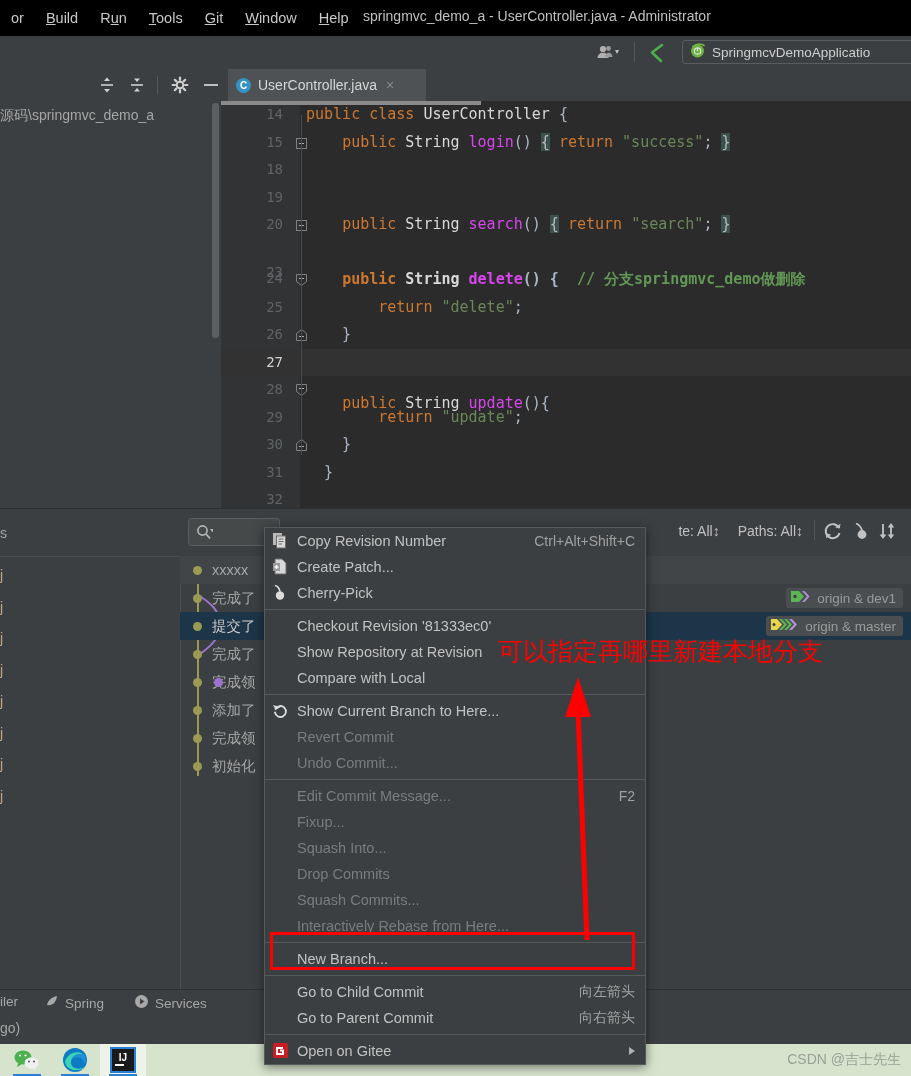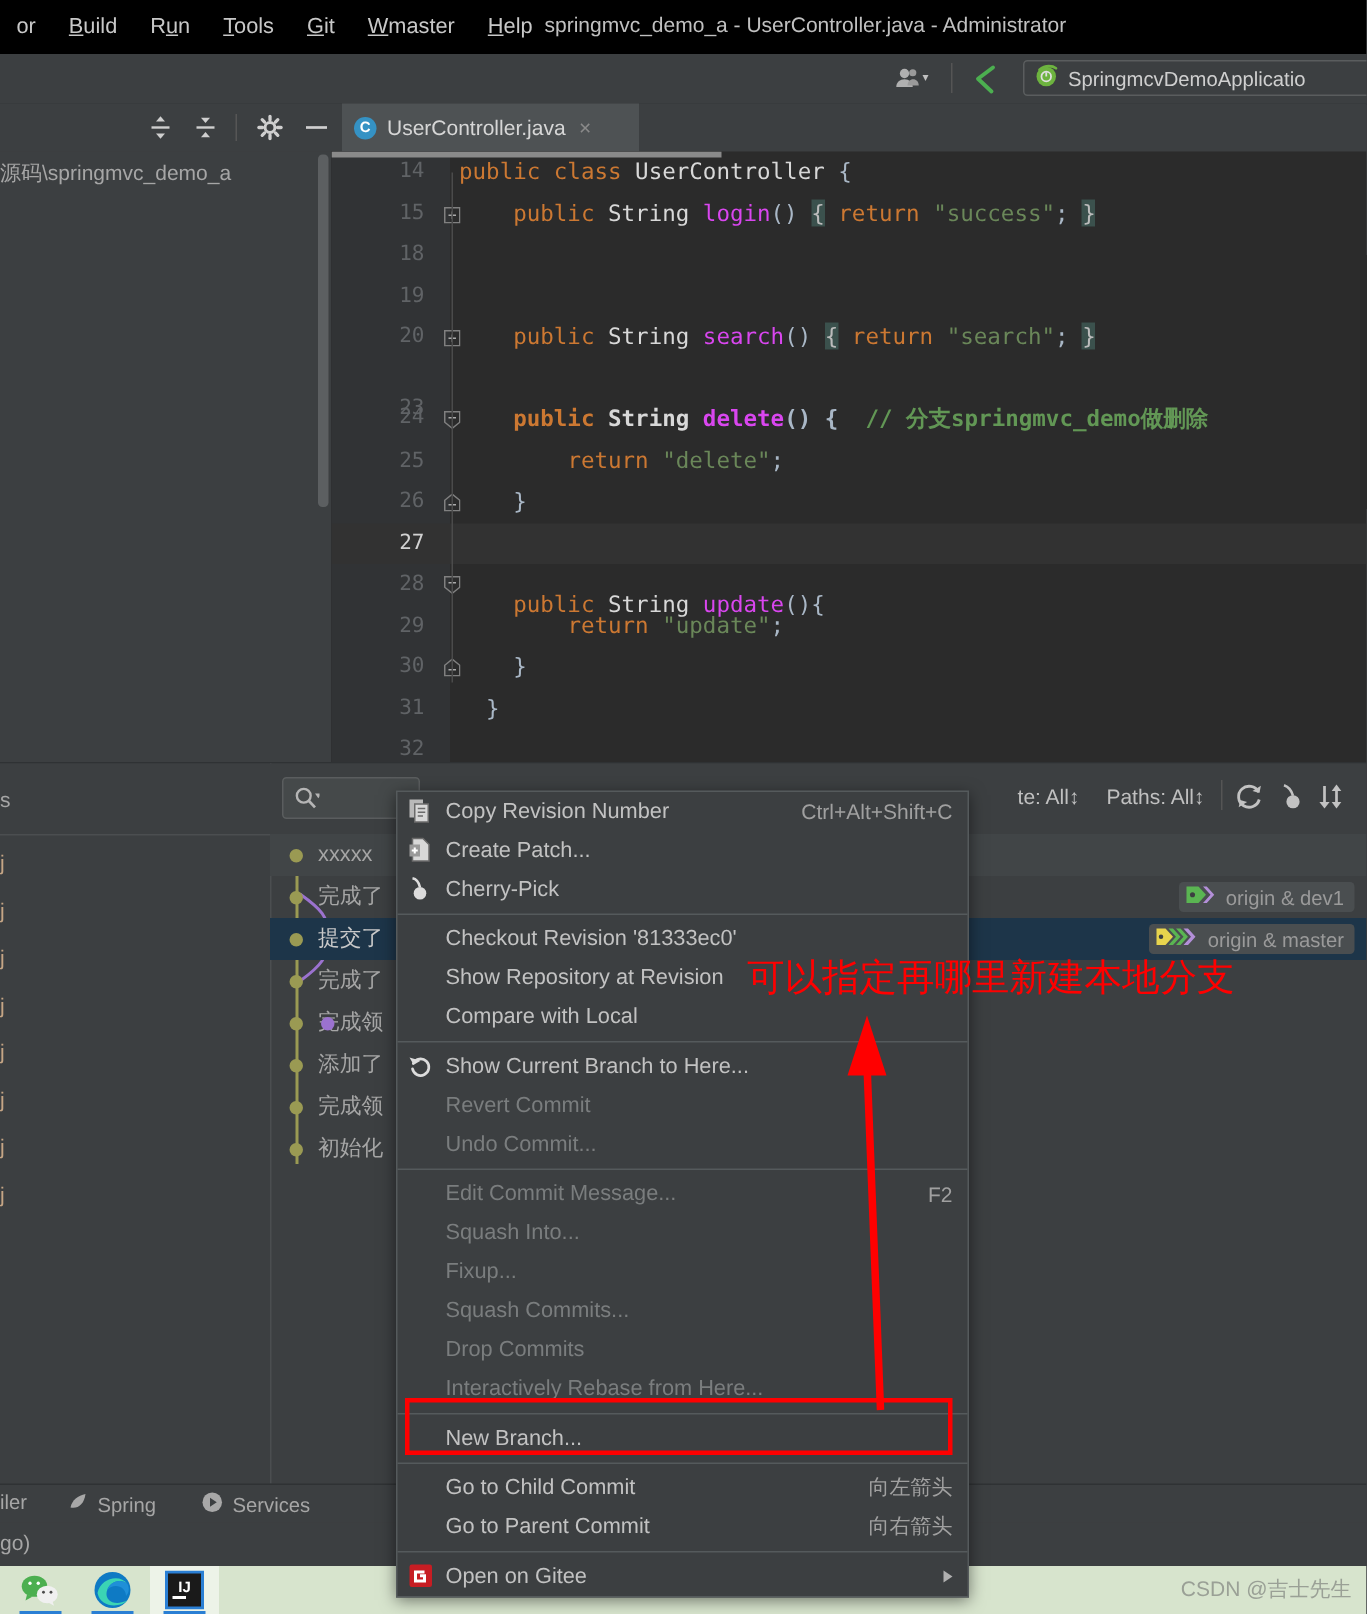--- a/index.html
+++ b/index.html
@@ -137,21 +137,21 @@
 
 <div id="root">
 
   <div class="menubar">
     <div class="items">
       <div class="mi"><span>or</span></div>
       <div class="mi"><u>B</u><span>uild</span></div>
       <div class="mi"><span>R</span><u>u</u><span>n</span></div>
       <div class="mi"><u>T</u><span>ools</span></div>
       <div class="mi"><u>G</u><span>it</span></div>
-      <div class="mi"><u>W</u><span>master</span></div>
+      <div class="mi"><u>W</u><span>indow</span></div>
       <div class="mi"><u>H</u><span>elp</span></div>
     </div>
     <div class="wintitle">springmvc_demo_a - UserController.java - Administrator</div>
   </div>
 
   <div class="toolbar">
     <div class="tb-user">
       <svg width="26" height="16" viewBox="0 0 26 16">
         <circle cx="7" cy="5" r="3.1" fill="#b0b0b0"></circle>
         <path d="M1.5 14c0-3.2 2.5-5.2 5.5-5.2S12.5 10.8 12.5 14z" fill="#b0b0b0"></path>
@@ -516,30 +516,30 @@
         </div>
         <div class="mrow dis">
           <span class="ml">Undo Commit...</span>
         </div>
         <div class="mdiv"></div>
         <div class="mrow dis">
           <span class="ml">Edit Commit Message...</span>
           <span class="acc">F2</span>
         </div>
         <div class="mrow dis">
+          <span class="ml">Fixup...</span>
+        </div>
+        <div class="mrow dis">
           <span class="ml">Squash Into...</span>
         </div>
         <div class="mrow dis">
-          <span class="ml">Fixup...</span>
+          <span class="ml">Drop Commits</span>
         </div>
         <div class="mrow dis">
           <span class="ml">Squash Commits...</span>
-        </div>
-        <div class="mrow dis">
-          <span class="ml">Drop Commits</span>
         </div>
         <div class="mrow dis">
           <span class="ml">Interactively Rebase from Here...</span>
         </div>
         <div class="mdiv"></div>
         <div class="mrow">
           <span class="ml">New Branch...</span>
         </div>
         <div class="mdiv"></div>
         <div class="mrow">

